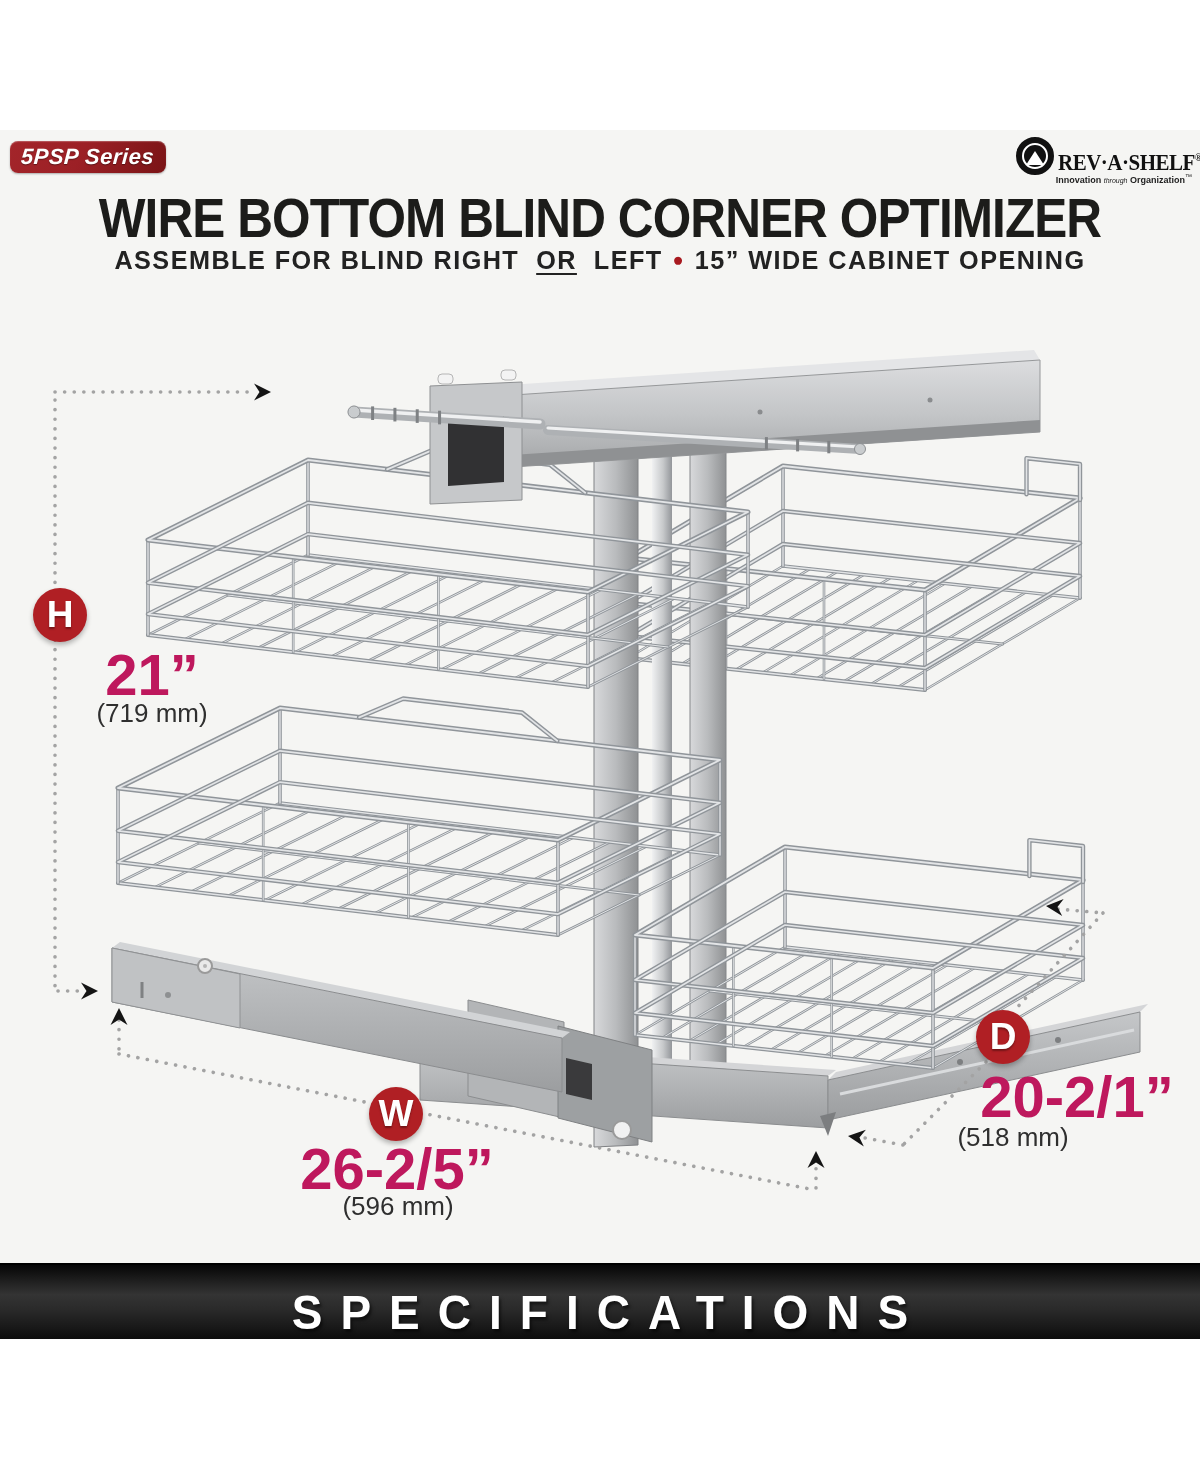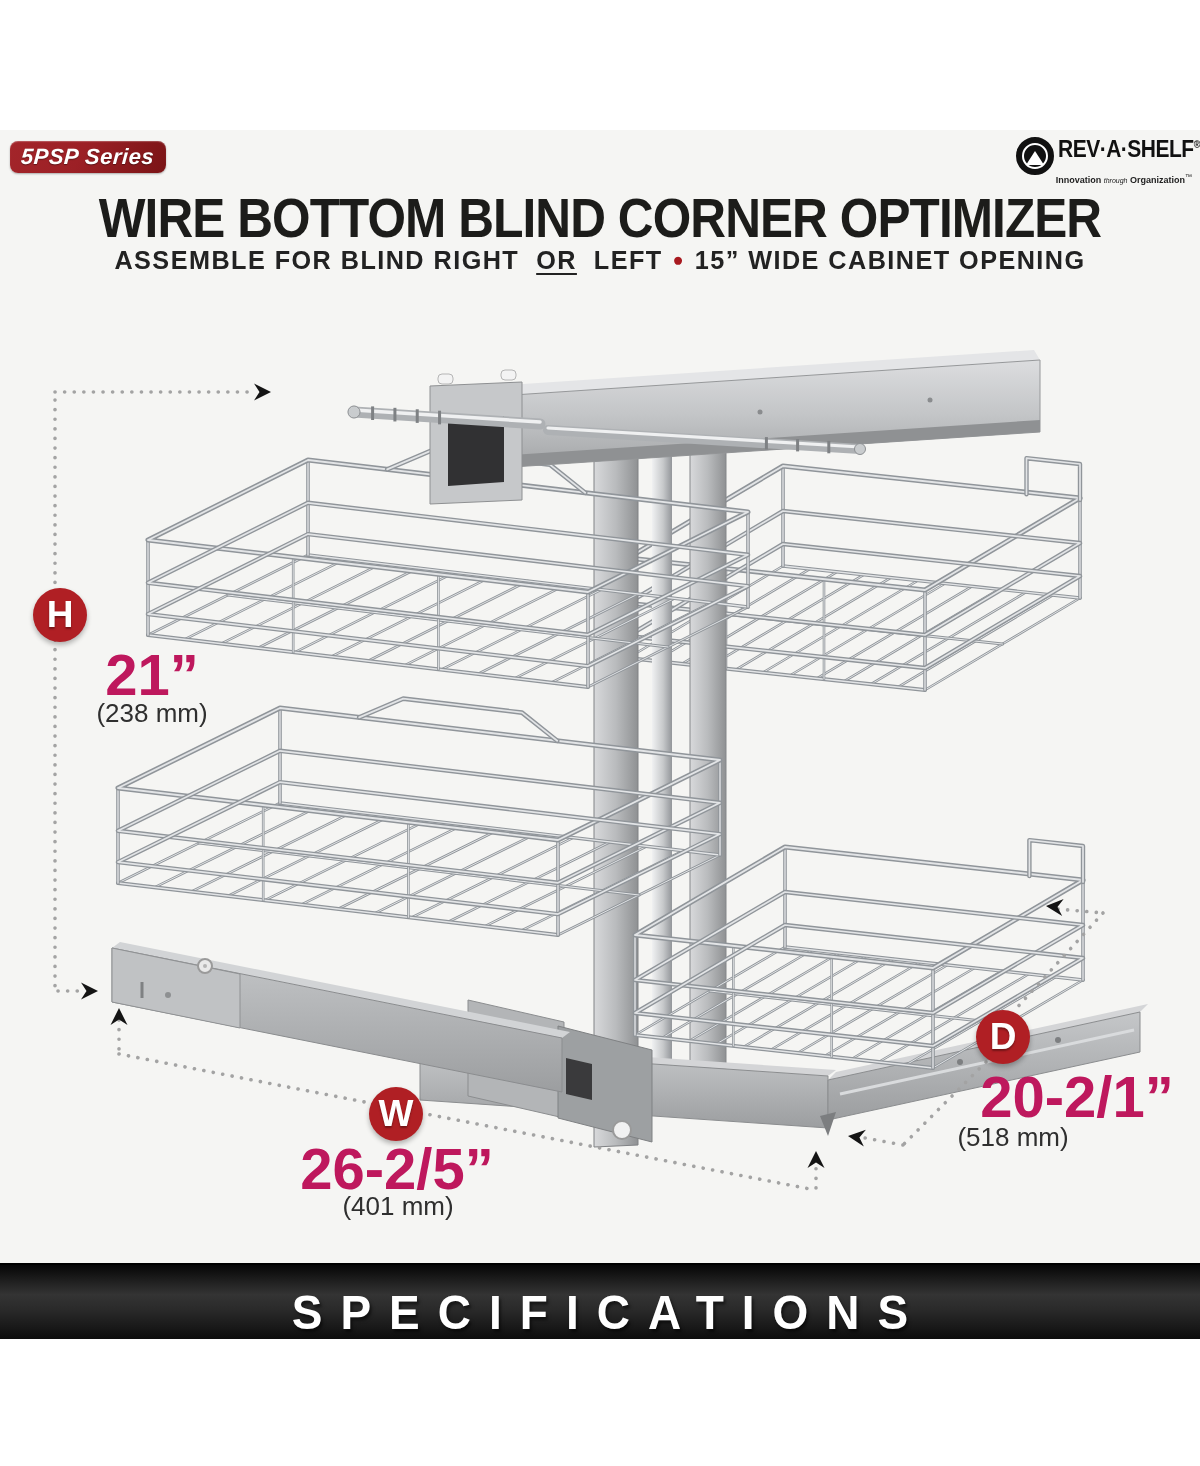--- a/index.html
+++ b/index.html
@@ -8,21 +8,21 @@
   #content-bg{position:absolute;left:0;top:130px;width:1200px;height:1133px;background:#f5f5f3;}
   
   #series-badge{position:absolute;left:10px;top:141px;width:156px;height:32px;border-radius:8px;
     background:linear-gradient(115deg,#a3252a 0%,#9c2026 45%,#7a1416 100%);
     box-shadow:inset 0 1px 1px rgba(255,255,255,.25),0 1px 2px rgba(0,0,0,.3);
     display:flex;align-items:center;justify-content:center;}
   #series-badge span{color:#fff;font-style:italic;font-weight:700;font-size:22px;letter-spacing:.5px;
     transform:skewX(-4deg);text-shadow:0 1px 1px rgba(0,0,0,.4);}
   
   #logo{position:absolute;left:1016px;top:137px;width:176px;}
-  #logo .row{display:flex;align-items:flex-start;}
+  #logo .row{display:flex;align-items:flex-end;font-family:Liberation Serif, serif;}
   #logo-mark{width:38px;height:38px;border-radius:50%;background:#111;border:3px solid #111;
     box-sizing:border-box;position:relative;flex:0 0 auto;}
   #logo-mark:before{content:"";position:absolute;left:3px;top:3px;right:3px;bottom:3px;border-radius:50%;
     border:2px solid #fff;}
   #logo-mark .peak{position:absolute;left:7px;bottom:7px;width:0;height:0;
     border-left:9px solid transparent;border-right:9px solid transparent;border-bottom:14px solid #fff;}
   #logo-text{margin-left:4px;color:#111;font-weight:700;font-size:21px;letter-spacing:-.5px;
     transform:scaleY(1.12);white-space:nowrap;}
   #logo-text sup{font-size:9px;}
   #logo-tagline{margin-top:-2px;text-align:right;font-size:9px;color:#222;white-space:nowrap;}
@@ -369,25 +369,25 @@
   <div id="main-title">WIRE BOTTOM BLIND CORNER OPTIMIZER</div>
 
   <div id="subtitle">
     <span>ASSEMBLE FOR BLIND RIGHT</span>&nbsp;
     <span class="orw">OR</span>&nbsp;
     <span>LEFT</span><span class="blt">●</span><span>15” WIDE CABINET OPENING</span>
   </div>
 
   <div class="dim-circle" style="left:60px;top:615px;">H</div>
   <div class="dim-value" style="left:152px;top:674px;">21”</div>
-  <div class="dim-metric" style="left:152px;top:713px;">(238 mm)</div>
+  <div class="dim-metric" style="left:152px;top:713px;">(719 mm)</div>
 
   <div class="dim-circle" style="left:396px;top:1114px;">W</div>
   <div class="dim-value" style="left:397px;top:1168px;text-align:center;">26-2/5”</div>
-  <div class="dim-metric" style="left:398px;top:1206px;">(401 mm)</div>
+  <div class="dim-metric" style="left:398px;top:1206px;">(596 mm)</div>
 
   <div class="dim-circle" style="left:1003px;top:1037px;">D</div>
   <div class="dim-value" style="left:1077px;top:1096px;">20-2/1”</div>
   <div class="dim-metric" style="left:1013px;top:1137px;">(518 mm)</div>
 
   <div id="spec-banner">
     <span>SPECIFICATIONS</span>
   </div>
 </div>
 

